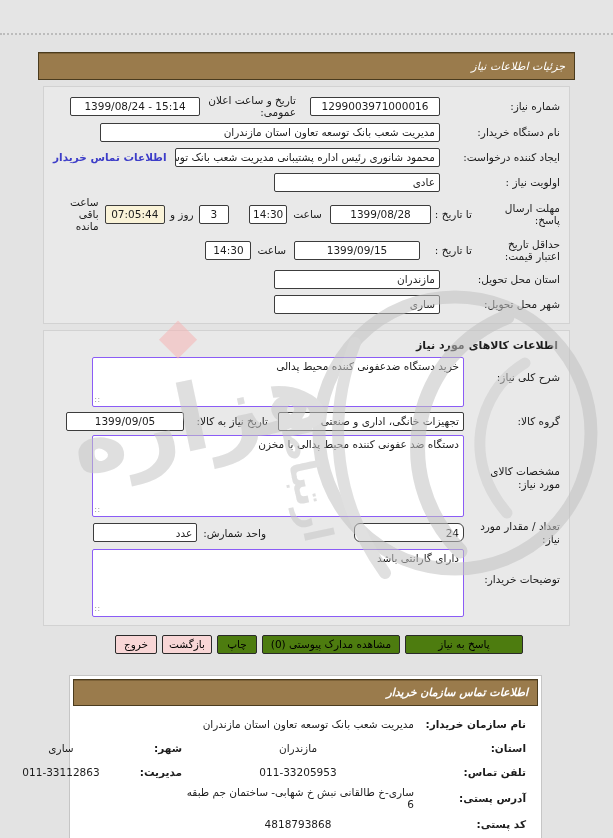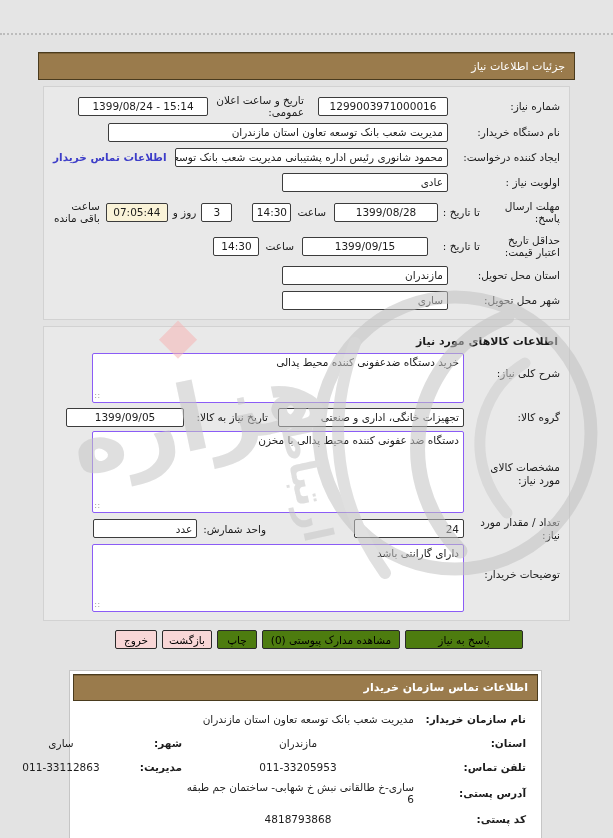--- a/index.html
+++ b/index.html
@@ -11,40 +11,41 @@
   .ltr{direction:ltr;unicode-bidi:isolate;}
 
   
   .top-strip{height:33px;background:#e5e5e5;border-bottom:2px dotted #bcbcbc;}
 
   
   .title-bar{
     margin:17px 38px 0 38px;height:26px;background:#9a7b4c;border:1px solid #4a3b1e;
     display:flex;align-items:center;padding:0 9px;color:#ffffff;font-size:11px;
     box-shadow:0 1px 0 #7d6238 inset;
+    font-style:italic;
   }
 
   
   .panel{
     margin:6px 43px 0 43px;background:#e9e9e9;border:1px solid #d2d2d2;
     padding:7px 9px 5px 9px;position:relative;
   }
   .frow{display:flex;align-items:center;margin-bottom:3px;min-height:22px;}
-  .flabel{flex:none;width:108px;padding-left:4px;line-height:1.2;font-size:10.5px;}
+  .flabel{flex:none;width:108px;padding-left:12px;line-height:1.2;font-size:10.5px;}
   .flabel2{flex:none;width:92px;padding-left:4px;line-height:1.2;font-size:10.5px;}
   .inp{
     background:#ffffff;border:1px solid #3c3c3c;border-radius:2px;height:17px;
     display:flex;align-items:center;padding:0 4px;font-size:10.5px;white-space:nowrap;overflow:hidden;
   }
   .center{justify-content:center;}
   .w-main{width:330px;}
   .w-date{width:116px;}
   .w-time{width:36px;}
   .w-small{width:156px;}
-  .w-num{width:100px;}
+  .w-num{width:100px;border-radius:6px;}
   .mini-label{font-size:10.5px;white-space:nowrap;}
   .link{color:#3d3dc8;font-size:10.5px;margin-right:8px;white-space:nowrap;cursor:pointer;font-weight:bold;}
   .cream{background:#faf3d8;}
   .remaining{width:58px;font-size:10.5px;line-height:1.15;margin-right:6px;}
   .ta{
     background:#ffffff;border:1px solid #8b5cf6;border-radius:2px;width:362px;
     padding:2px 4px;font-size:10.5px;position:relative;line-height:1.3;
   }
   .grip{position:absolute;left:2px;bottom:0;color:#999;font-size:8px;}
   .sec-header{font-weight:bold;font-size:11px;margin:1px 2px 5px 0;}

